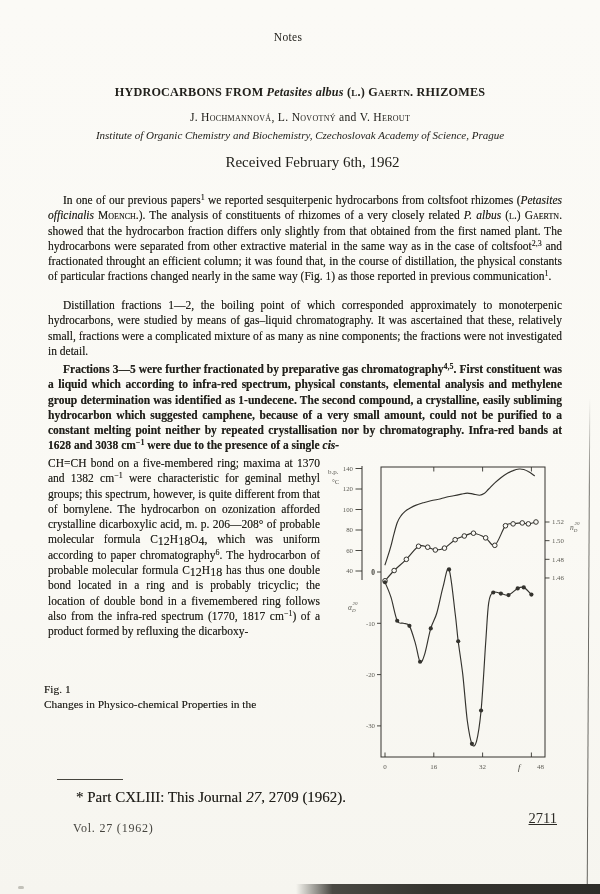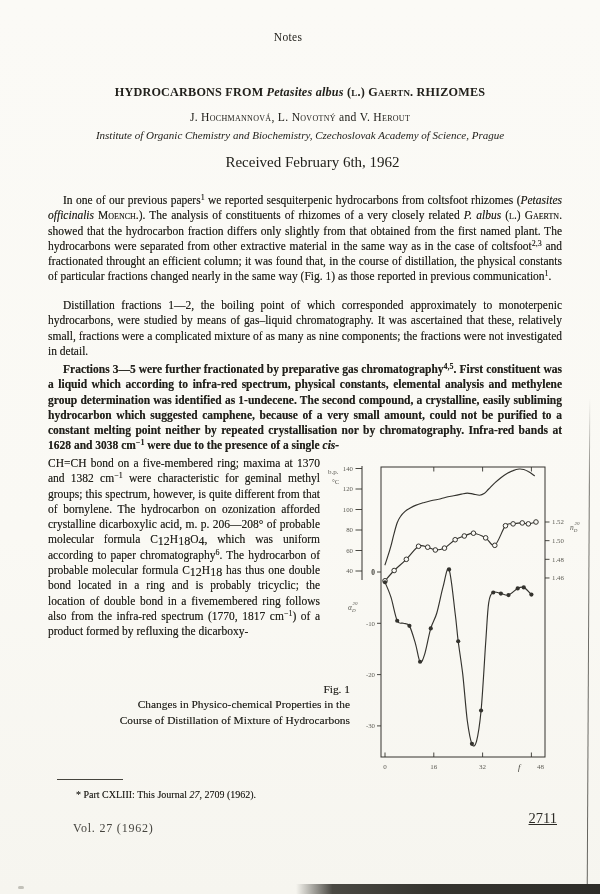--- a/index.html
+++ b/index.html
@@ -25,24 +25,24 @@
   .title1{top:66px;left:0;right:0;font-weight:bold;font-size:12.2px;letter-spacing:.6px;}
   .title2{top:85px;left:0;right:0;font-weight:bold;font-size:12.2px;letter-spacing:.2px;}
   .authors{top:111px;left:0;right:0;font-size:11.6px;letter-spacing:.3px;}
   .affil{top:129px;left:0;right:0;font-style:italic;font-size:11px;}
   .received{top:154px;left:0;right:0;font-size:15px;padding-left:25px;}
   .p1{top:189px;left:44px;width:514px;}
   .p2{top:294px;left:44px;width:514px;}
   .p3{top:358px;left:44px;width:514px;font-weight:bold;}
   .p3c{top:452px;left:44px;width:272px;}
   .figure{top:458px;left:322px;width:278px;height:330px;margin:0;}
-  .caption{top:682px;left:44px;width:306px;font-size:11.4px;line-height:15.4px;text-align:right;
+  .caption{top:682px;left:44px;width:306px;font-size:11.4px;line-height:15.4px;text-align:left;
            text-shadow:0 0 .4px rgba(35,34,28,.5);}
   .fn-rule{top:779px;left:57px;width:66px;height:0;border-top:1.2px solid #45443d;}
-  .footnote{top:785px;left:44px;width:514px;font-size:10px;text-indent:28px;
+  .footnote{top:785px;left:44px;width:514px;font-size:15px;text-indent:28px;
             text-shadow:0 0 .4px rgba(35,34,28,.5);}
   .footer-left{top:821px;left:73px;font-size:12px;letter-spacing:.8px;color:#45443e;}
   .footer-right{top:810px;right:43px;font-size:14.5px;color:#2c2b26;text-decoration:underline;}
   .artifact-vline{
     left:588px;top:398px;width:1.4px;height:496px;
     background:linear-gradient(180deg,rgba(90,89,83,0) 0%,#55544e 18%,#3e3d38 100%);
     transform:rotate(.3deg);opacity:.8;
   }
   .artifact-bottom-bar{
     left:296px;top:884px;width:304px;height:10px;
@@ -150,21 +150,20 @@
         <circle cx="186.52499999999998" cy="137.085" r="2.1" fill="#34332e"></circle>
         <circle cx="195.67499999999998" cy="130.416" r="2.1" fill="#34332e"></circle>
         <circle cx="201.775" cy="129.39" r="2.1" fill="#34332e"></circle>
         <circle cx="209.39999999999998" cy="136.572" r="2.1" fill="#34332e"></circle>
       </svg>
   </figure>
 
   <div class="abs caption">
     <div>Fig. 1</div>
     <div>Changes in Physico-chemical Properties in the</div>
-    <div>Course of Distillation of Mixture of Hydrocarbons</div>
   </div>
 
   <div class="abs fn-rule"></div>
   <p class="abs footnote"><span>* Part CXLIII: This Journal </span><span class="i">27</span><span>, 2709 (1962).</span></p>
 
   <div class="abs footer-left">Vol. 27 (1962)</div>
   <div class="abs footer-right">2711</div>
 
   <div class="abs artifact-vline"></div>
   <div class="abs artifact-bottom-bar"></div>

